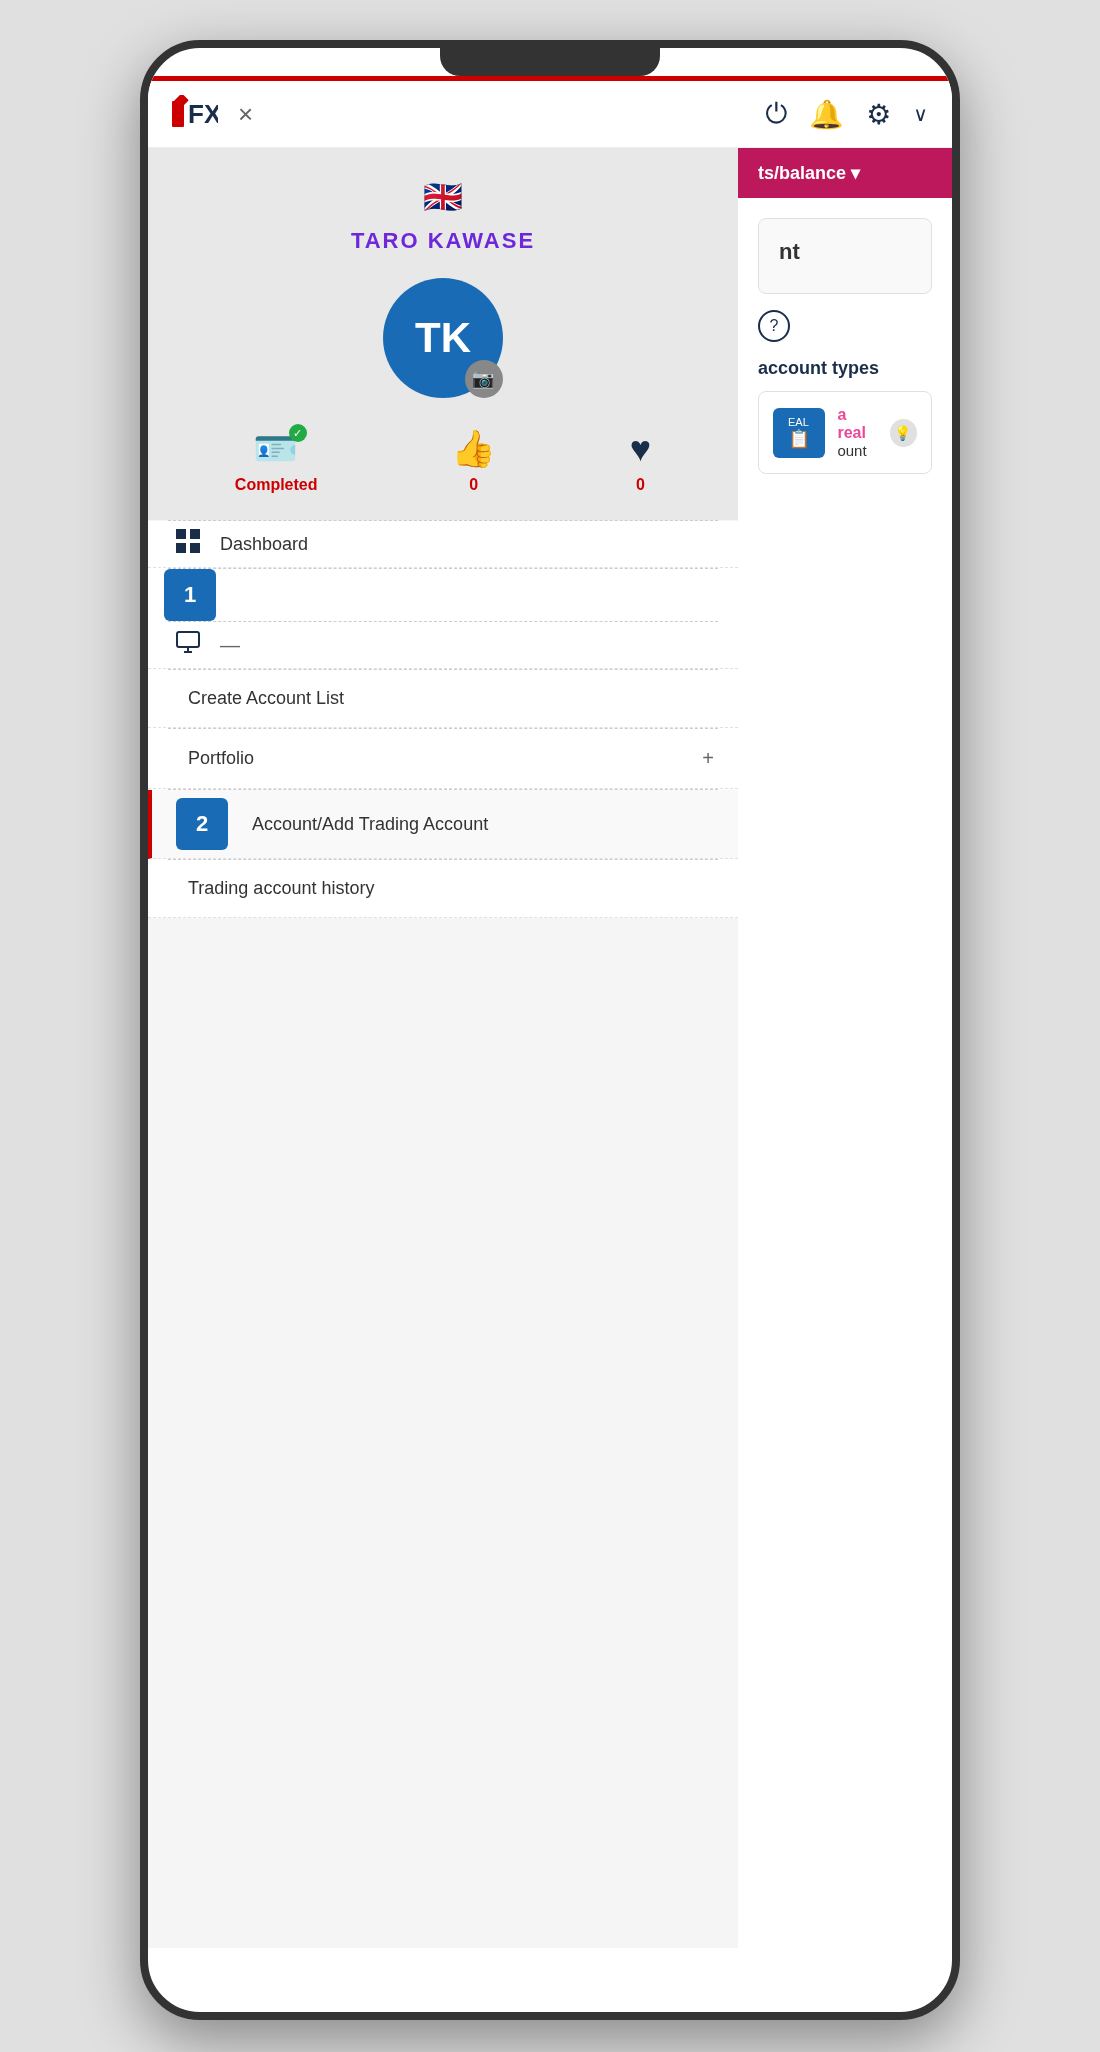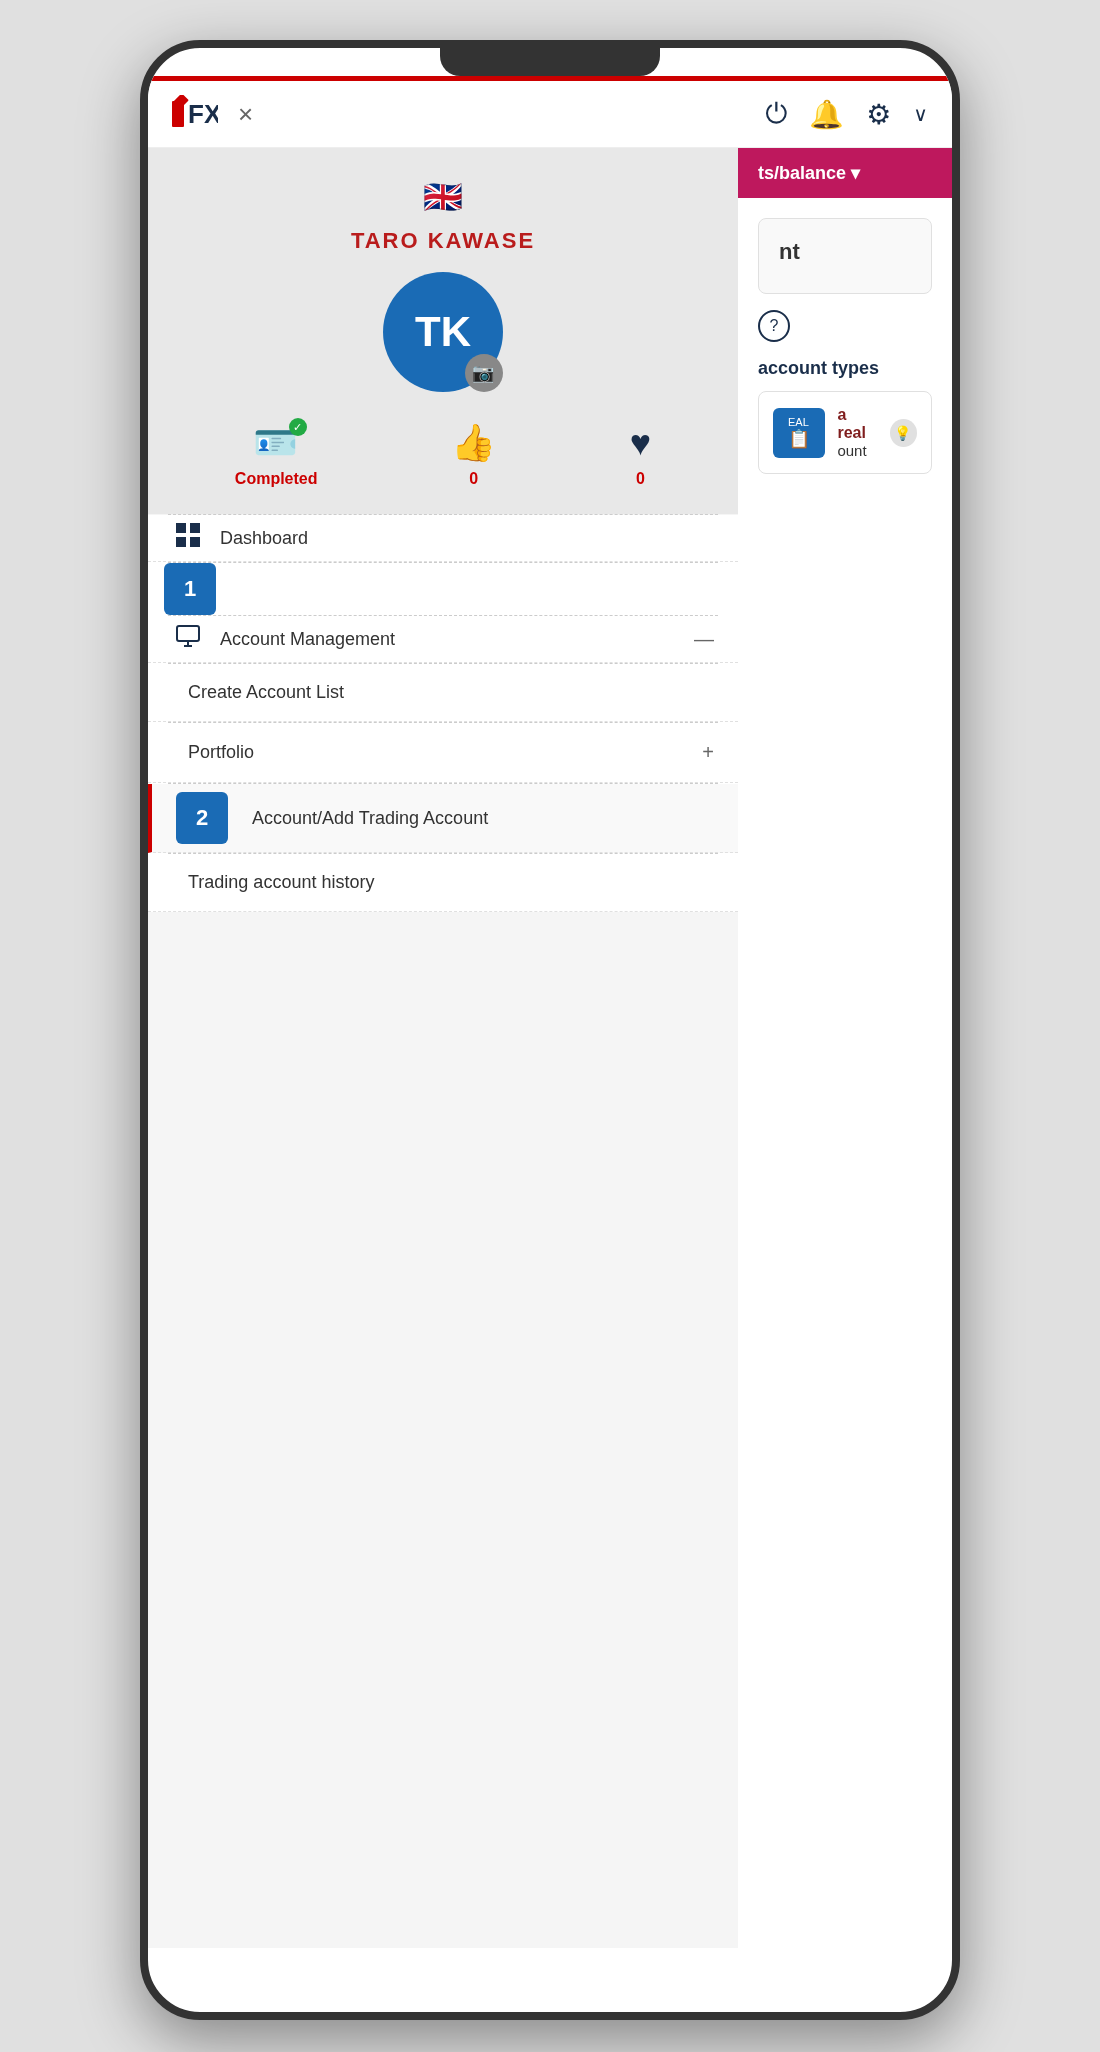--- a/index.html
+++ b/index.html
@@ -121,23 +121,23 @@
     }
 
     .flag-icon {
       font-size: 32px;
       margin-bottom: 12px;
     }
 
     .username {
       font-size: 22px;
       font-weight: 700;
-      color: #b91c1c;
+      color: #6d28d9;
       letter-spacing: 2px;
-      margin-bottom: 18px;
+      margin-bottom: 24px;
     }
 
     .avatar-container {
       position: relative;
       margin-bottom: 20px;
     }
 
     .avatar-circle {
       width: 120px;
       height: 120px;
@@ -361,21 +361,21 @@
     }
 
     .account-card-text {
       font-size: 15px;
       color: #333;
     }
 
     .account-card-text strong {
       display: block;
       font-size: 16px;
-      color: #7f1d1d;
+      color: #ec4899;
     }
 
     .light-icon {
       width: 28px;
       height: 28px;
       border-radius: 50%;
       background: #e0e0e0;
       display: flex;
       align-items: center;
       justify-content: center;
@@ -474,21 +474,20 @@
         <hr class="dotted-divider">
 
         <div class="nav-item">
           <span class="nav-item-icon">
             <svg width="24" height="24" viewBox="0 0 24 24" fill="none" stroke="#1a2e4a" stroke-width="2">
                 <rect x="1" y="2" width="22" height="15" rx="2"></rect>
                 <line x1="8" y1="22" x2="16" y2="22"></line>
                 <line x1="12" y1="17" x2="12" y2="22"></line>
               </svg>
           </span>
-          <span class="nav-item-label">Account Management</span>
           <span class="nav-collapse-icon">—</span>
         </div>
 
         <hr class="dotted-divider">
 
         <div class="sub-nav-item">
           <span class="sub-nav-label">Create Account List</span>
         </div>
 
         <hr class="dotted-divider">

